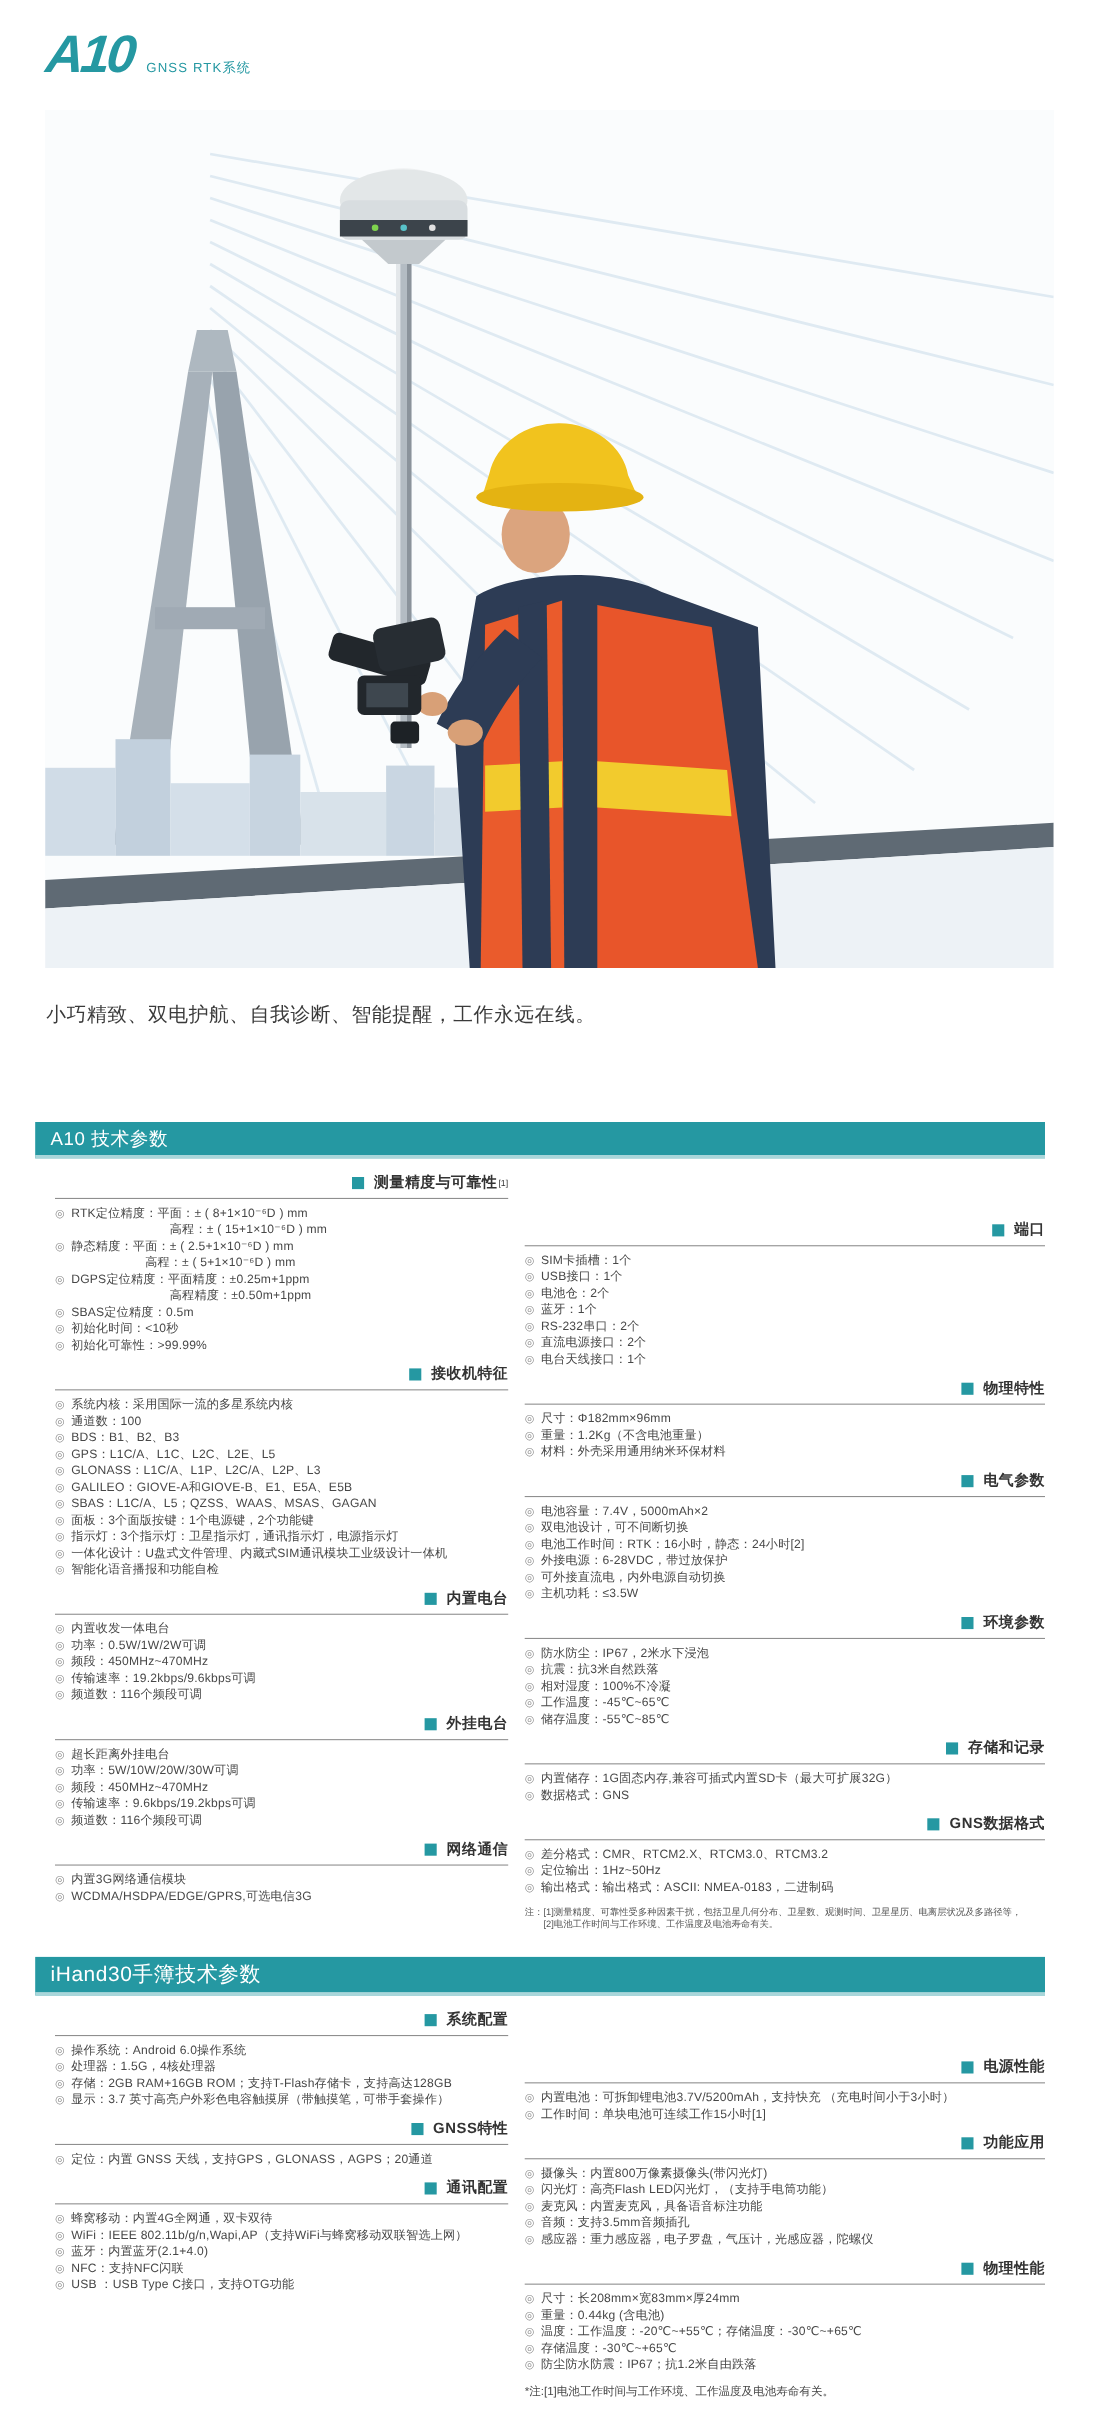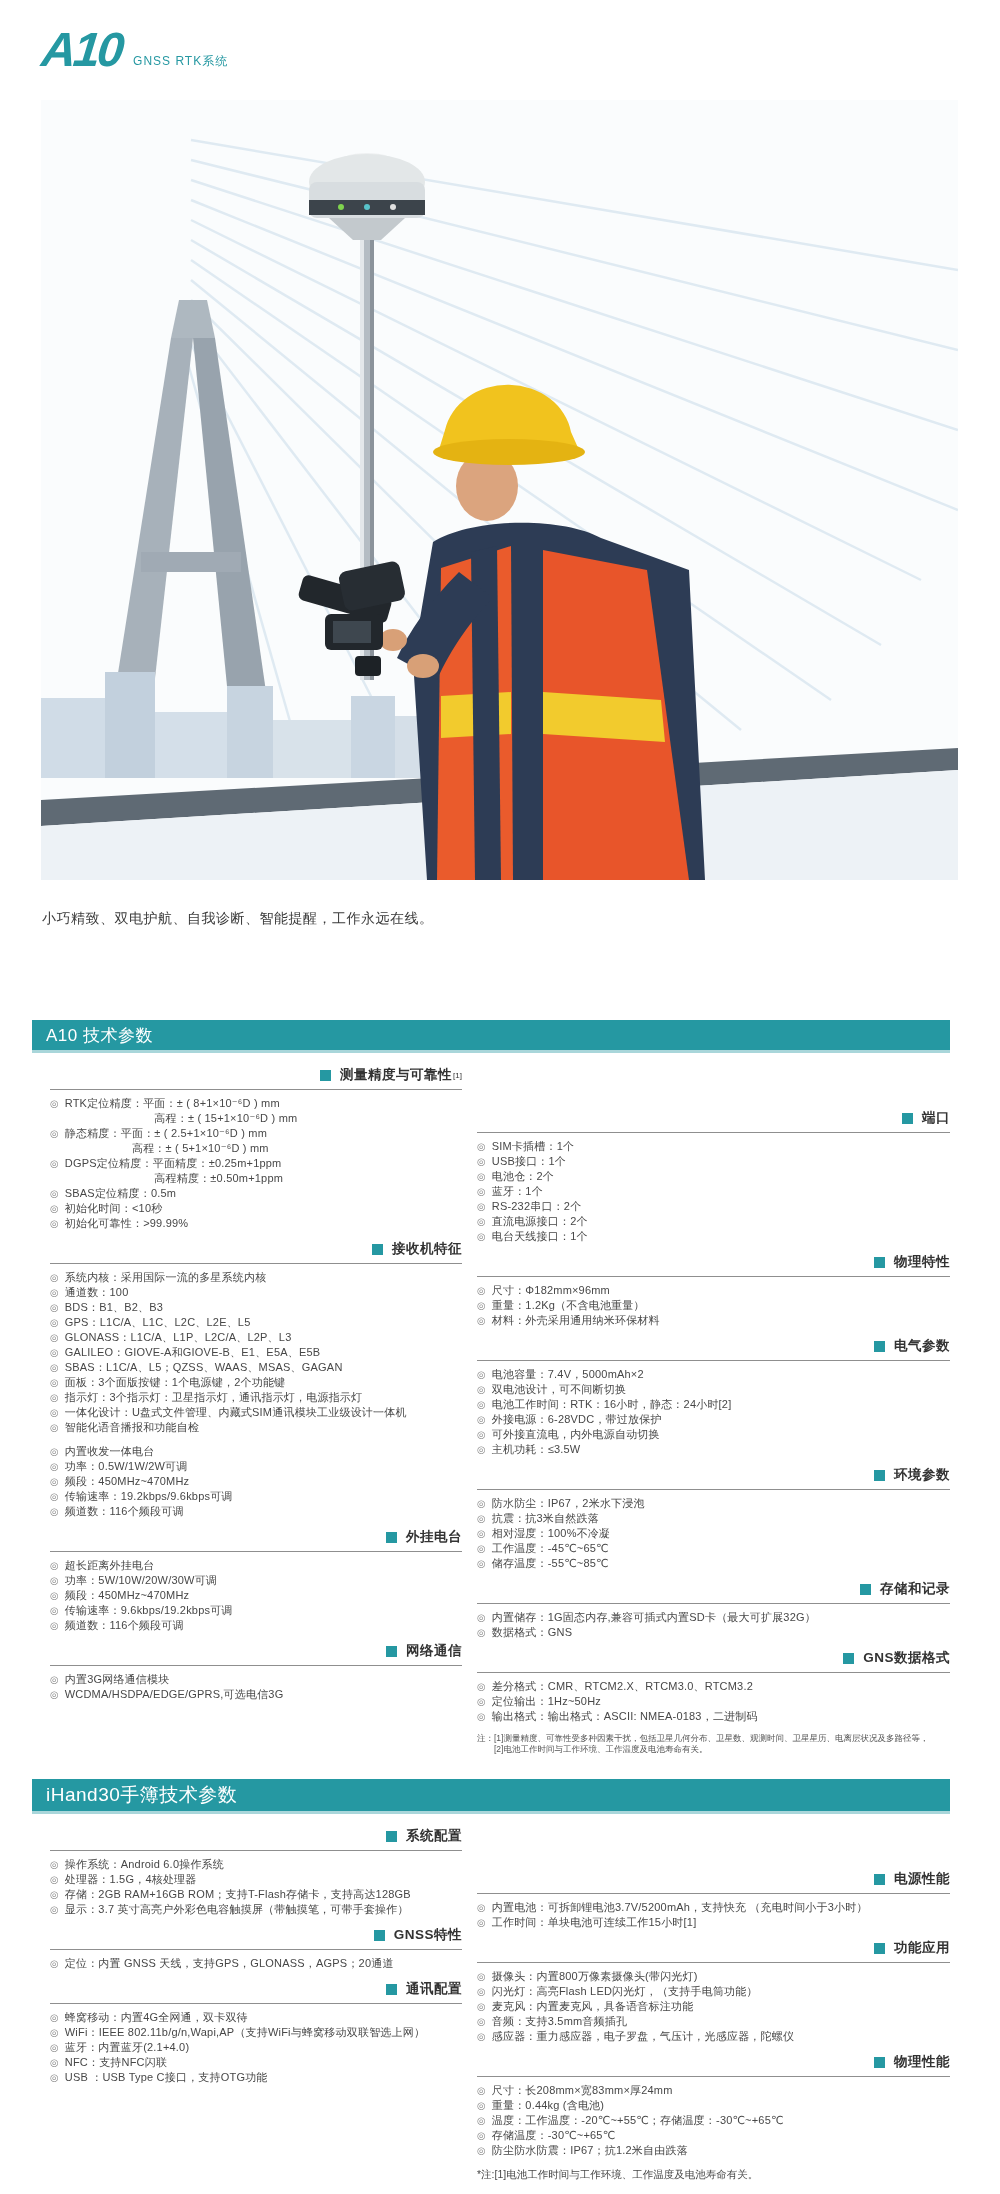--- a/index.html
+++ b/index.html
@@ -14,21 +14,21 @@
   .logo-row { position:absolute; left:42px; top:26px; display:flex; align-items:flex-end; }
   .logo-a10 {
     font-size:48px; line-height:1; font-weight:bold; font-style:italic;
     color:var(--accent); letter-spacing:-3px; transform:skewX(-6deg);
   }
   .logo-sub { font-size:12px; color:var(--accent); margin-left:12px; padding-bottom:4px; letter-spacing:1px; }
   
   .photo { position:absolute; left:41px; top:100px; width:917px; height:780px; overflow:hidden; background:#fafcfd; }
   .photo svg { display:block; }
   
-  .caption { position:absolute; left:42px; top:910px; font-size:14px; color:#3a3a3a; letter-spacing:0.5px; }
+  .caption { position:absolute; left:42px; top:910px; font-size:18px; color:#3a3a3a; letter-spacing:0.5px; }
   
   .specs { position:absolute; left:32px; top:1020px; width:918px; }
   .section-bar {
     height:33px; background:var(--accent); color:#fff; display:flex; align-items:center;
     padding-left:14px; font-size:17px; letter-spacing:0.5px;
     border-bottom:3px solid #a9d6da;
   }
   .spec-block-2 { margin-top:24px; }
   .spec-block-2 .section-bar { height:35px; font-size:19px;text-align:center; }
   .cols { display:flex; padding:13px 0 0 18px; }
@@ -229,20 +229,24 @@
             <div class="spec-item">
               <span class="bullet">◎</span>
               <span class="itxt">一体化设计：U盘式文件管理、内藏式SIM通讯模块工业级设计一体机</span>
             </div>
             <div class="spec-item">
               <span class="bullet">◎</span>
               <span class="itxt">智能化语音播报和功能自检</span>
             </div>
           </div>
           <div class="grp">
+            <div class="grp-head">
+              <span class="sq"></span>
+              <span class="grp-title">内置电台</span>
+            </div>
             <div class="spec-item">
               <span class="bullet">◎</span>
               <span class="itxt">内置收发一体电台</span>
             </div>
             <div class="spec-item">
               <span class="bullet">◎</span>
               <span class="itxt">功率：0.5W/1W/2W可调</span>
             </div>
             <div class="spec-item">
               <span class="bullet">◎</span>

